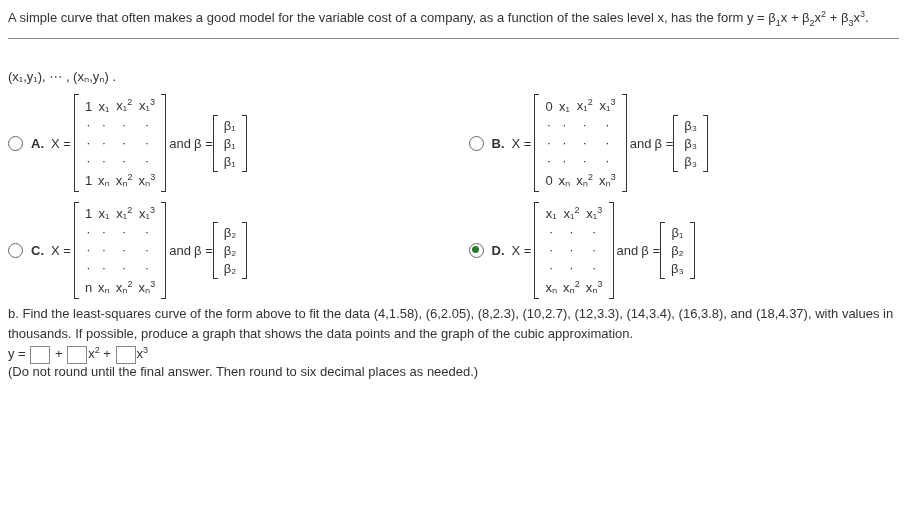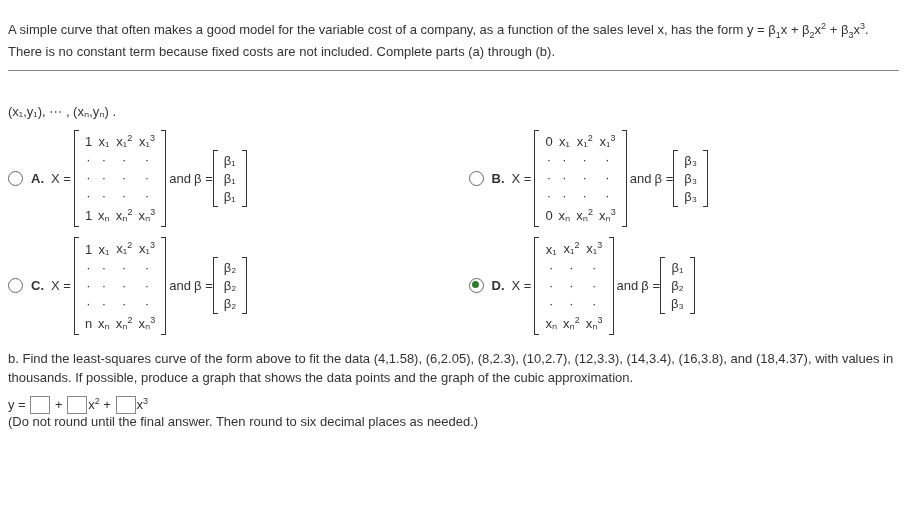--- a/index.html
+++ b/index.html
@@ -5,21 +5,21 @@
   body {
     font-family: Arial, sans-serif;
     font-size: 13px;
     color: #333;
     margin: 0;
     padding: 8px;
     width: 907px;
     box-sizing: border-box;
     background: #fff;
   }
-  .problem-text { line-height: 1.5; margin-top: 12px; }
+  .problem-text { line-height: 1.5; }
   .divider { border-top: 1px solid #888; margin: 8px 0; }
   .options {
     display: grid;
     grid-template-columns: 1fr 1fr;
     gap: 10px 30px;
     margin-top: 8px;
   }
   .option {
     display: flex;
     align-items: center;
@@ -74,21 +74,20 @@
     margin: 0 1px;
     background: #fff;
   }
   .option-content { display:flex; align-items:center; flex-wrap:nowrap; }
 </style>
 </head>
 <body>
 
 <div class="problem-text">
   <span>A simple curve that often makes a good model for the variable cost of a company, as a function of the sales level x, has the form y = β</span><sub>1</sub><span>x + β</span><sub>2</sub><span>x</span><sup>2</sup><span> + β</span><sub>3</sub><span>x</span><sup>3</sup><span>.</span><br>
-  <span>There is no constant term because fixed costs are not included. Complete parts (a) through (b).</span>
 </div>
 
 <div class="divider"></div>
 
 <div class="problem-text">
   <br>
   <span>(x₁,y₁), ⋯ , (xₙ,yₙ) .</span>
 </div>
 
 <div class="options">
@@ -327,25 +326,25 @@
               <span class="mcell">β₃</span>
             </span>
         </span>
         <span class="bracket-r"></span>
       </span>
     </div>
   </div>
 
 </div>
 
-<div class="problem-text" style="margin-top:14px;">
+<div class="problem-text" style="margin-top:5px;">
   <span>b. Find the least-squares curve of the form above to fit the data (4,1.58), (6,2.05), (8,2.3), (10,2.7), (12,3.3), (14,3.4), (16,3.8), and (18,4.37), with values in thousands. If possible, produce a graph that shows the data points and the graph of the cubic approximation.</span>
 </div>
 
-<div style="margin-top:8px;">
+<div style="margin-top:2px;">
   <span>y =</span>
   <span class="inputbox"></span>
   <span>+</span>
   <span class="inputbox"></span><span>x</span><sup>2</sup>
   <span>+</span>
   <span class="inputbox"></span><span>x</span><sup>3</sup>
 </div>
 <div>(Do not round until the final answer. Then round to six decimal places as needed.)</div>
 
 </body></html>

